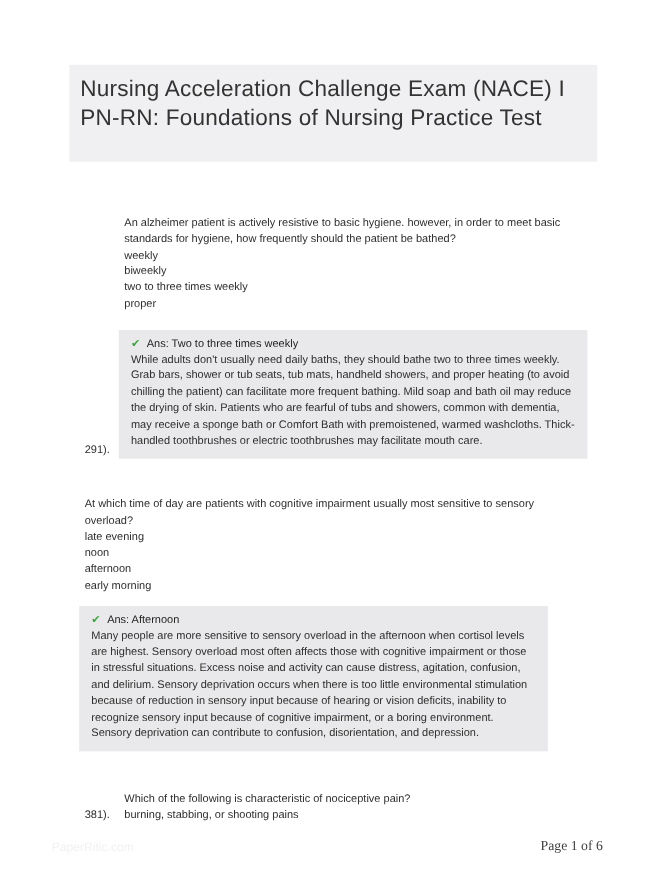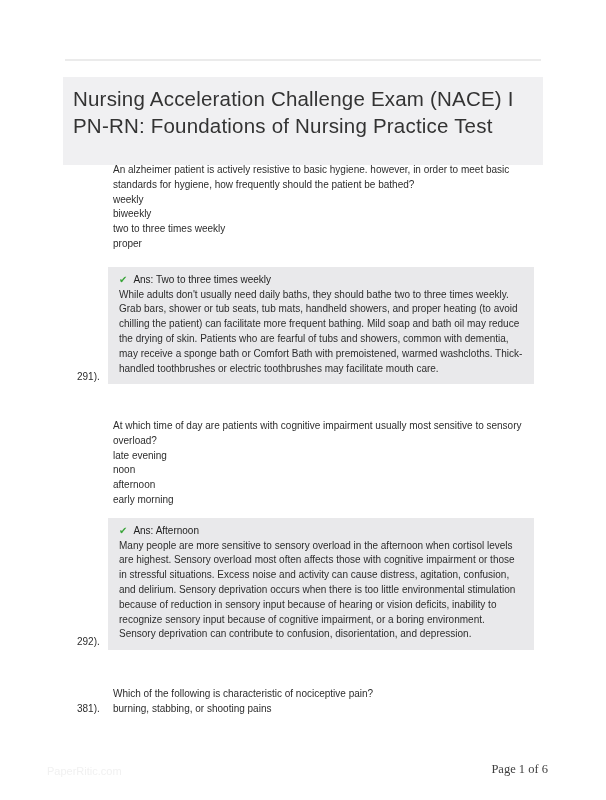--- a/index.html
+++ b/index.html
@@ -16,41 +16,41 @@
     overflow: hidden;
   }
   .top-rule {
     position: absolute;
     left: 65px; top: 59px;
     width: 476px; height: 2px;
     background: #ebebeb;
   }
   .title-box {
     position: absolute;
-    left: 63px; top: 77px;
+    left: 63px; top: 59px;
     width: 480px; height: 88px;
     background: #f0f0f2;
     box-sizing: border-box;
     padding: 8px 0 0 10px;
     color: #333333;
     font-size: 20.5px;
     line-height: 27px;
     letter-spacing: 0.2px;
   }
   .q {
     position: absolute;
     left: 77px;
     width: 469px;
     color: #2d2d2d;
     font-size: 10px;
     line-height: 14.8px;
   }
   .q-inner { display: flex; align-items: flex-end; }
   .q-num { width: 36px; flex-shrink: 0; }
-  .q-main { width: 428px; }
+  .q-main { width: 428px; margin-top: 33px; }
   .option { white-space: nowrap; }
   .answer-box {
     background: #e9e9eb;
     margin-left: -5px;
     width: 426px;
     box-sizing: border-box;
     padding: 6px 10px 8px 11px;
   }
   .ans-line { display: flex; align-items: center; }
   .check {
@@ -103,21 +103,20 @@
             <span class="ans-label">Ans: Two to three times weekly</span>
           </div>
           <div>While adults don't usually need daily baths, they should bathe two to three times weekly. Grab bars, shower or tub seats, tub mats, handheld showers, and proper heating (to avoid chilling the patient) can facilitate more frequent bathing. Mild soap and bath oil may reduce the drying of skin. Patients who are fearful of tubs and showers, common with dementia, may receive a sponge bath or Comfort Bath with premoistened, warmed washcloths. Thick-handled toothbrushes or electric toothbrushes may facilitate mouth care.</div>
         </div>
       </div>
     </div>
   </div>
 
   <div class="q" style="top:419px">
     <div class="q-inner">
-      <div class="q-num">292).</div>
       <div class="q-main">
         <div>At which time of day are patients with cognitive impairment usually most sensitive to sensory overload?</div>
         <div class="option">late evening</div>
         <div class="option">noon</div>
         <div class="option">afternoon</div>
         <div class="option">early morning</div>
         <div class="answer-box mt2">
           <div class="ans-line">
             <span class="check">✔</span>
             <span class="ans-label">Ans: Afternoon</span>

